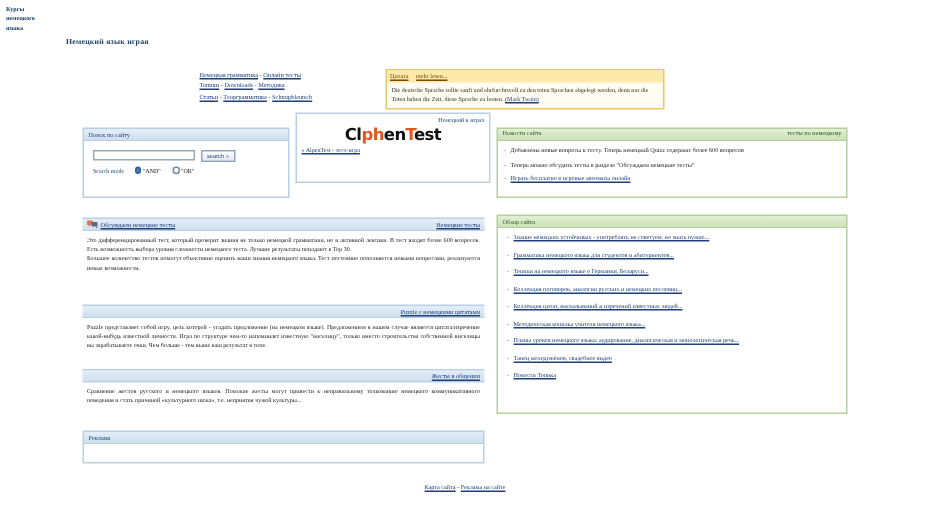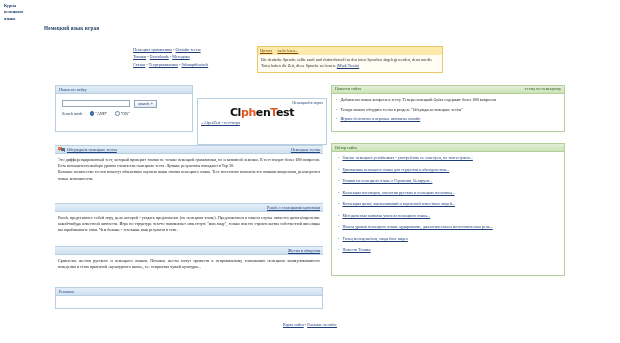--- a/index.html
+++ b/index.html
@@ -81,21 +81,21 @@
   .mode-row { margin-top:3px; display:flex; align-items:center; font-size:4px; gap:2px; }
   .mode-label { margin-right:5px; color:#173c63; }
   .radio {
     width:4.5px; height:4.5px; border:1px solid #6f8caa; background:#fff;
     border-radius:50%; display:inline-block; position:relative; vertical-align:middle;
   }
   .radio.on { background:#3f80c8; border-color:#2e628f; }
   .mode-opt { margin-right:6px; white-space:nowrap; }
 
   
-  #alpen-panel { left:197px; top:98px; width:130px; height:47px; }
+  #alpen-panel { left:197px; top:75px; width:130px; height:47px; }
   .alpen-top { text-align:right; padding:1px 3px 0 0; font-size:4px; color:#1b4575; }
   .alpen-logo {
     text-align:center; margin-top:1px;
     font-family:"DejaVu Sans", sans-serif; font-size:11px; font-weight:bold;
     color:#111; letter-spacing:-0.4px; line-height:13px;
   }
   .alpen-logo .accent { color:#e2571e; }
   .alpen-link { padding:1px 0 0 3px; font-size:4.05px; }
 
   

